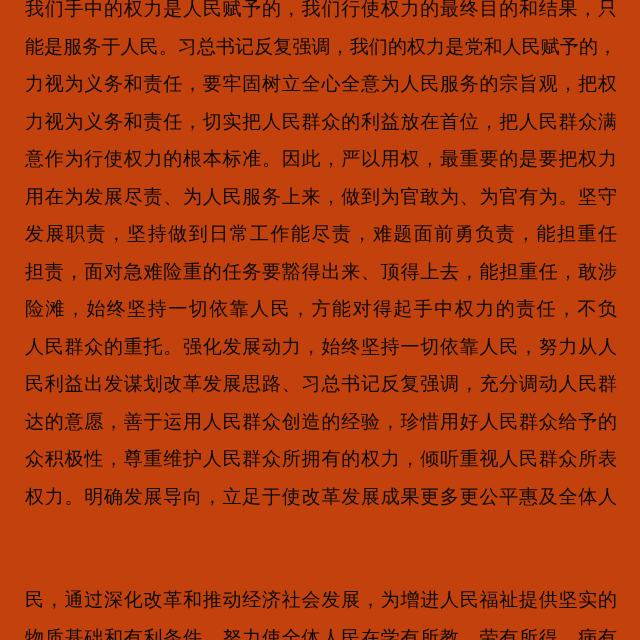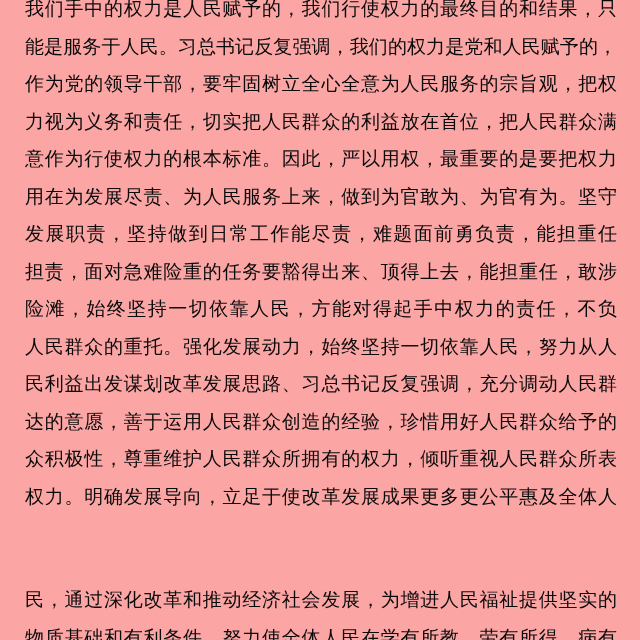--- a/index.html
+++ b/index.html
@@ -11,21 +11,21 @@
     width: 640px;
     height: 640px;
     overflow: hidden;
     position: relative;
   }
   .page {
     width: 640px;
     height: 640px;
     box-sizing: border-box;
     padding: 0 23px 0 25px;
-    background: #fca5a5;
+    background: #c2410c;
     font-family: "Liberation Serif", "DejaVu Serif", serif;
     color: #0a0a0a;
     overflow: hidden;
   }
   .para {
     margin: 0;
   }
   .para1 {
     margin-top: -10px;
   }
@@ -43,21 +43,21 @@
     text-justify: inter-character;
   }
 </style>
 </head>
 <body>
 
 <div class="page">
   <div class="para para1">
     <div class="line">我们手中的权力是人民赋予的，我们行使权力的最终目的和结果，只</div>
     <div class="line">能是服务于人民。习总书记反复强调，我们的权力是党和人民赋予的，</div>
-    <div class="line">作为党的领导干部，要牢固树立全心全意为人民服务的宗旨观，把权</div>
+    <div class="line">力视为义务和责任，要牢固树立全心全意为人民服务的宗旨观，把权</div>
     <div class="line">力视为义务和责任，切实把人民群众的利益放在首位，把人民群众满</div>
     <div class="line">意作为行使权力的根本标准。因此，严以用权，最重要的是要把权力</div>
     <div class="line">用在为发展尽责、为人民服务上来，做到为官敢为、为官有为。坚守</div>
     <div class="line">发展职责，坚持做到日常工作能尽责，难题面前勇负责，能担重任</div>
     <div class="line">担责，面对急难险重的任务要豁得出来、顶得上去，能担重任，敢涉</div>
     <div class="line">险滩，始终坚持一切依靠人民，方能对得起手中权力的责任，不负</div>
     <div class="line">人民群众的重托。强化发展动力，始终坚持一切依靠人民，努力从人</div>
     <div class="line">民利益出发谋划改革发展思路、习总书记反复强调，充分调动人民群</div>
     <div class="line">达的意愿，善于运用人民群众创造的经验，珍惜用好人民群众给予的</div>
     <div class="line">众积极性，尊重维护人民群众所拥有的权力，倾听重视人民群众所表</div>

